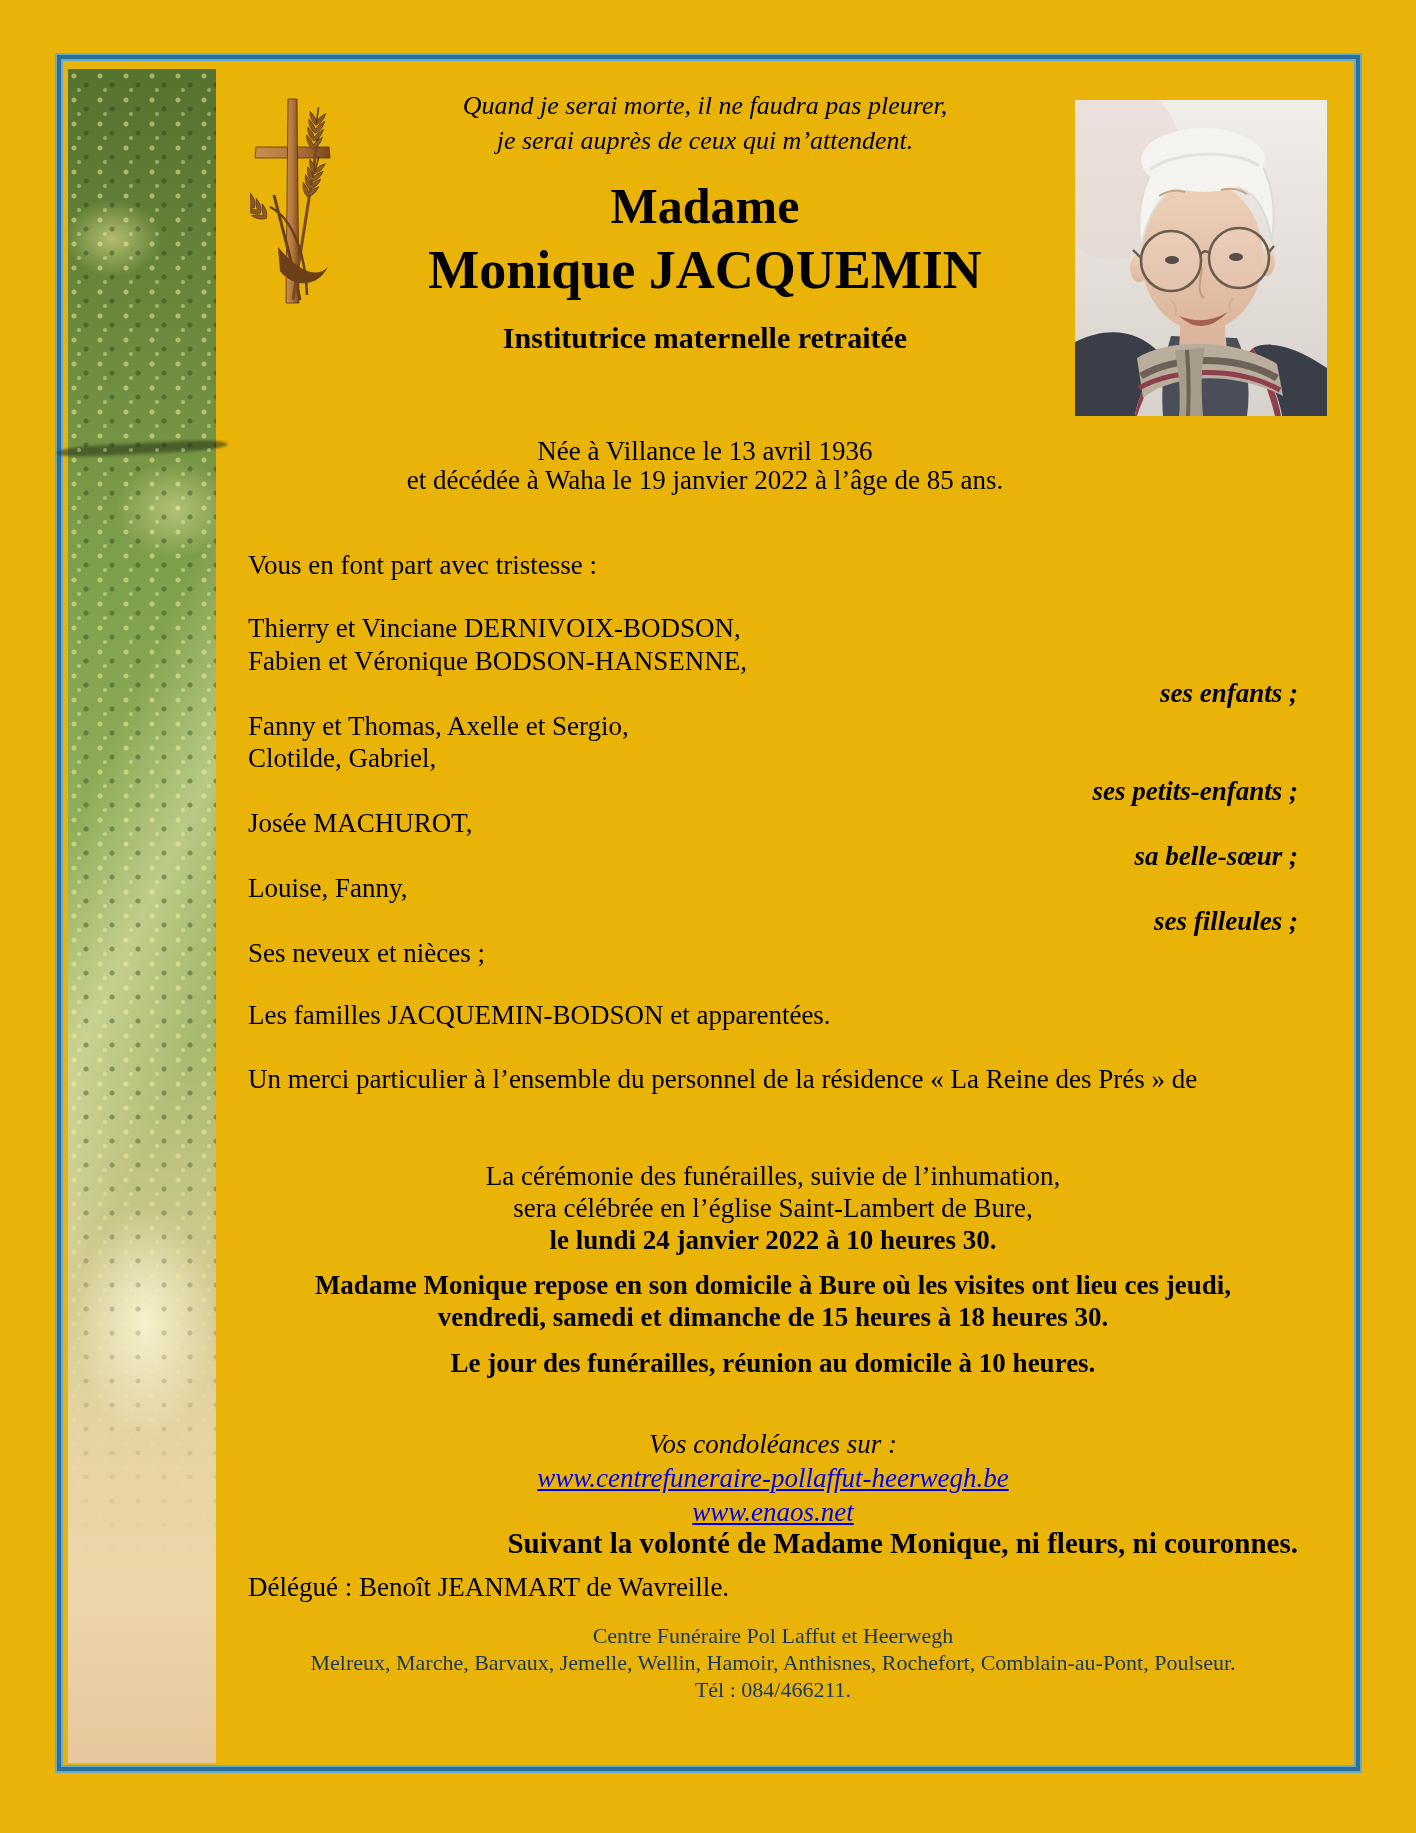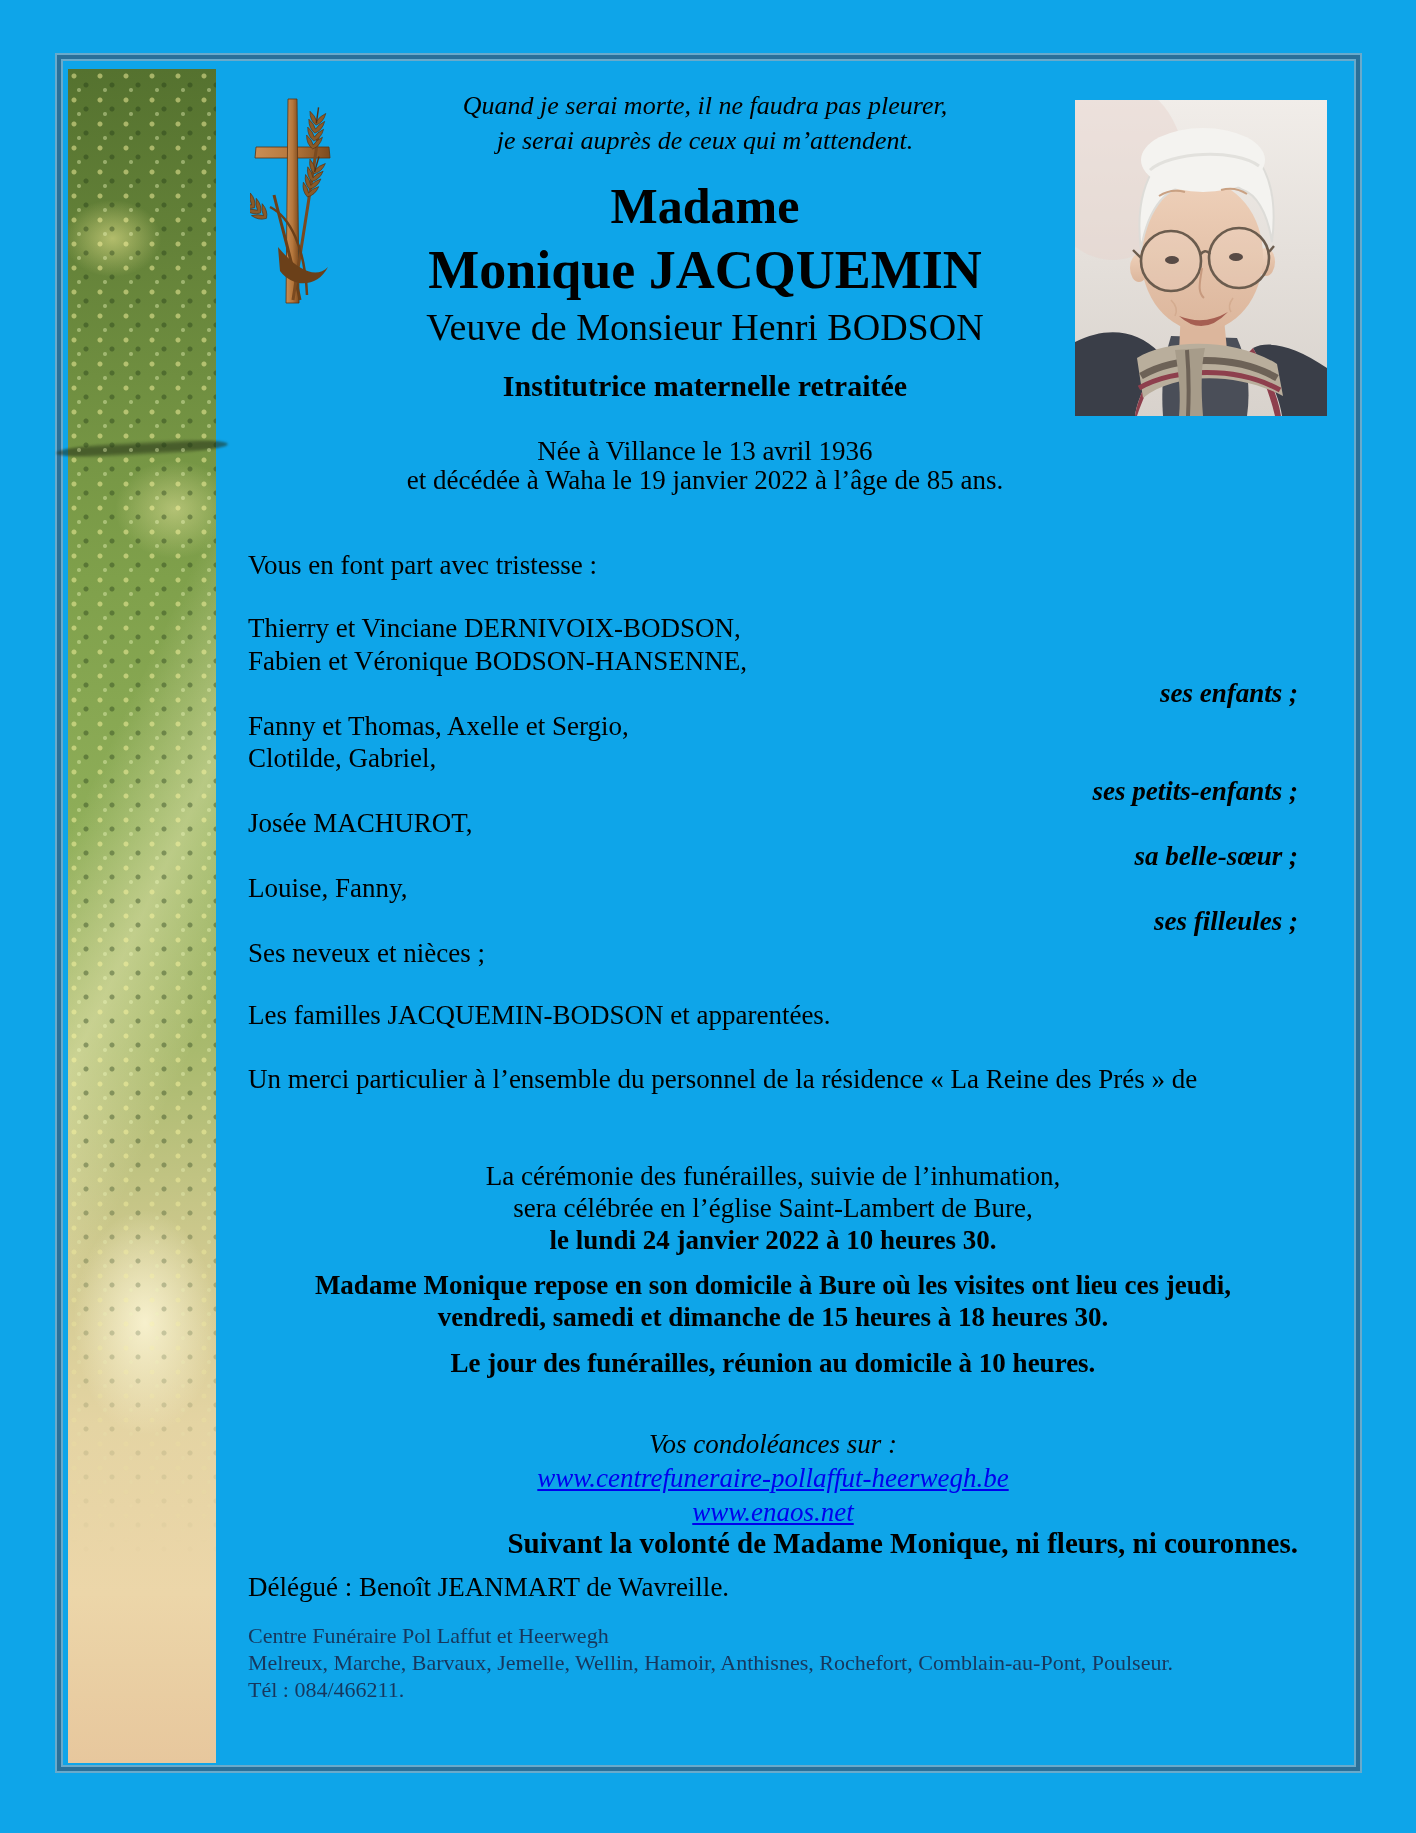--- a/index.html
+++ b/index.html
@@ -1,17 +1,17 @@
 <!DOCTYPE html>
 <html><head>
 <meta charset="utf-8">
 <style>
   html,body { margin:0; padding:0; background:#ffffff; }
   .page {
-    position:relative; width:1416px; height:1833px; background:#0ea5e9;
+    position:relative; width:1416px; height:1833px; background:#eab308;
     font-family:"Liberation Serif","DejaVu Serif",serif; color:#000; overflow:hidden;
   }
   
   .frame  { position:absolute; left:55px; top:53px; width:1307px; height:1720px;
             border:2px solid #69aacb; box-sizing:border-box; }
   .frame-mid   { position:absolute; inset:0; border:4px solid #2a7099; }
   .frame-inner { position:absolute; inset:0; border:2px solid #69aacb; }
 
   
   .strip {
@@ -65,21 +65,21 @@
   .familles  { left:248px; top:1000px; font-size:27px; line-height:30px; }
   .merci     { left:248px; top:1063px; width:1070px; font-size:27px; line-height:32px; }
 
   .ceremony  { left:248px; top:1160px; width:1050px; font-size:27px; line-height:32px; text-align:center; }
   .repose    { left:248px; top:1269px; width:1050px; font-size:27px; line-height:32px; text-align:center; font-weight:bold; }
   .jour      { left:248px; top:1347px; width:1050px; font-size:27px; line-height:32px; text-align:center; font-weight:bold; }
   .condol    { left:248px; top:1427px; width:1050px; font-size:27px; line-height:34px; text-align:center; font-style:italic; }
   .condol a  { color:#0000ee; text-decoration:underline; cursor:pointer; }
   .wishes    { left:248px; top:1527px; width:1050px; font-size:29px; line-height:32px; text-align:right; font-weight:bold; }
   .delegate  { left:248px; top:1572px; font-size:27px; line-height:30px; }
-  .footer    { left:248px; top:1622px; width:1050px; font-size:22px; line-height:27px; text-align:left; color:#17375d; }
+  .footer    { left:248px; top:1622px; width:1050px; font-size:22px; line-height:27px; text-align:center; color:#17375d; }
 </style>
 </head>
 <body>
 
 <div class="page">
   <div class="frame">
     <div class="frame-mid">
         <div class="frame-inner"></div>
       </div>
   </div>
@@ -160,21 +160,20 @@
   </svg>
 
   <div class="abs quote">
     <div class="line">Quand je serai morte, il ne faudra pas pleurer,</div>
     <div class="line">je serai auprès de ceux qui m’attendent.</div>
   </div>
 
   <div class="abs titles">
     <div class="line t-madame">Madame</div>
     <div class="line t-name">Monique JACQUEMIN</div>
-    <div class="line t-veuve">Veuve de Monsieur Henri BODSON</div>
     <div class="line t-prof">Institutrice maternelle retraitée</div>
   </div>
 
   <div class="abs borndied">
     <div class="line">Née à Villance le 13 avril 1936</div>
     <div class="line">et décédée à Waha le 19 janvier 2022 à l’âge de 85 ans.</div>
   </div>
 
   <div class="abs intro line">Vous en font part avec tristesse :</div>
 

